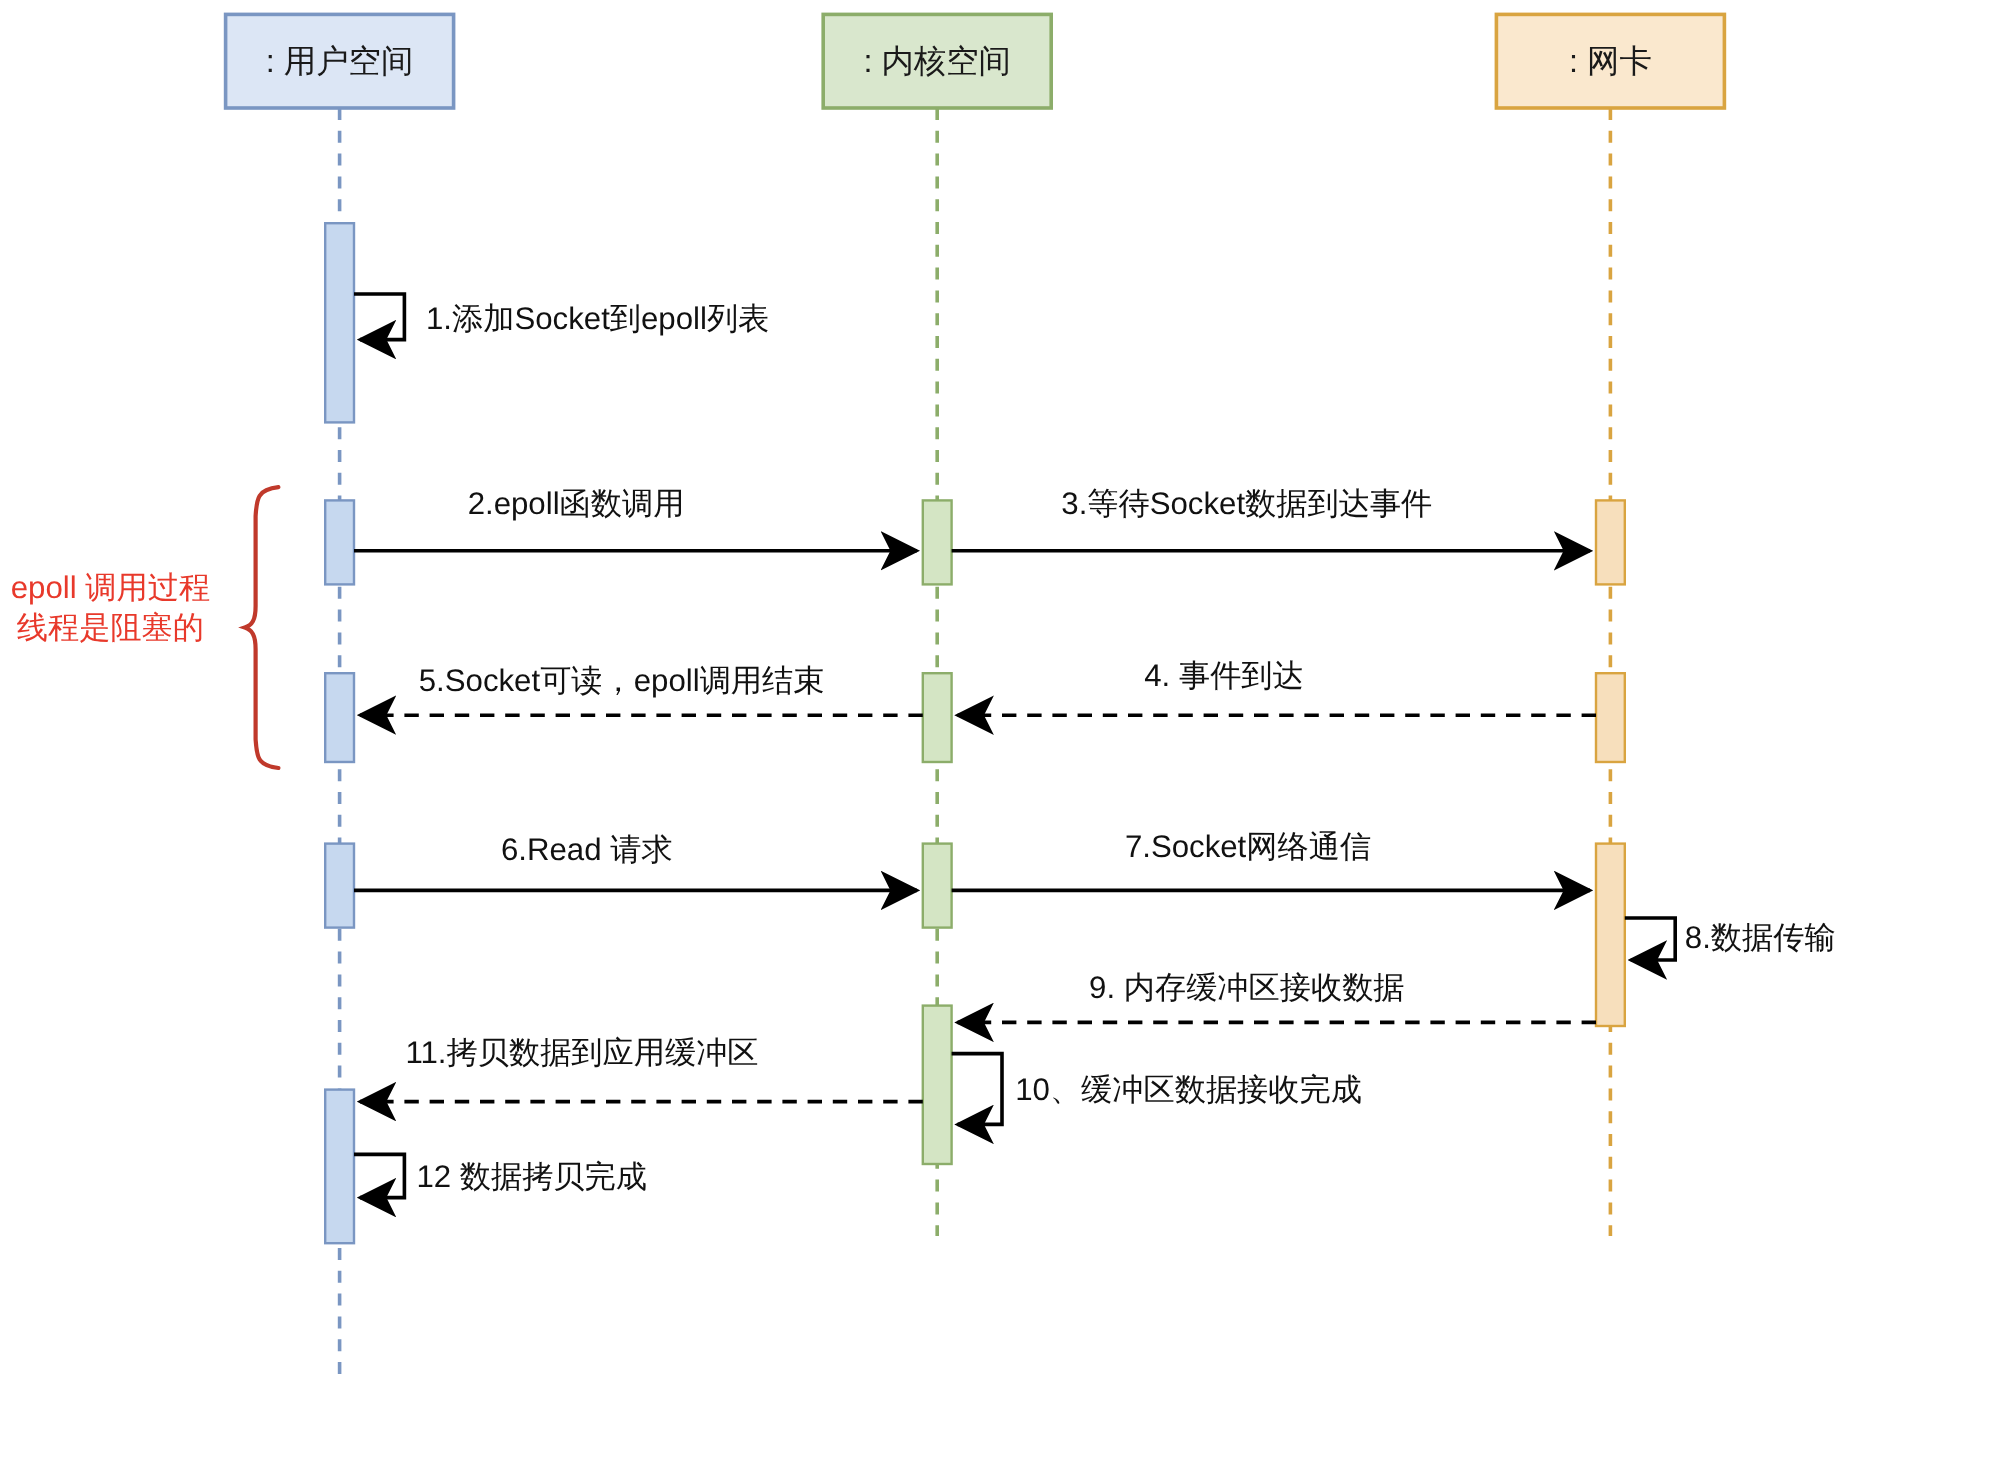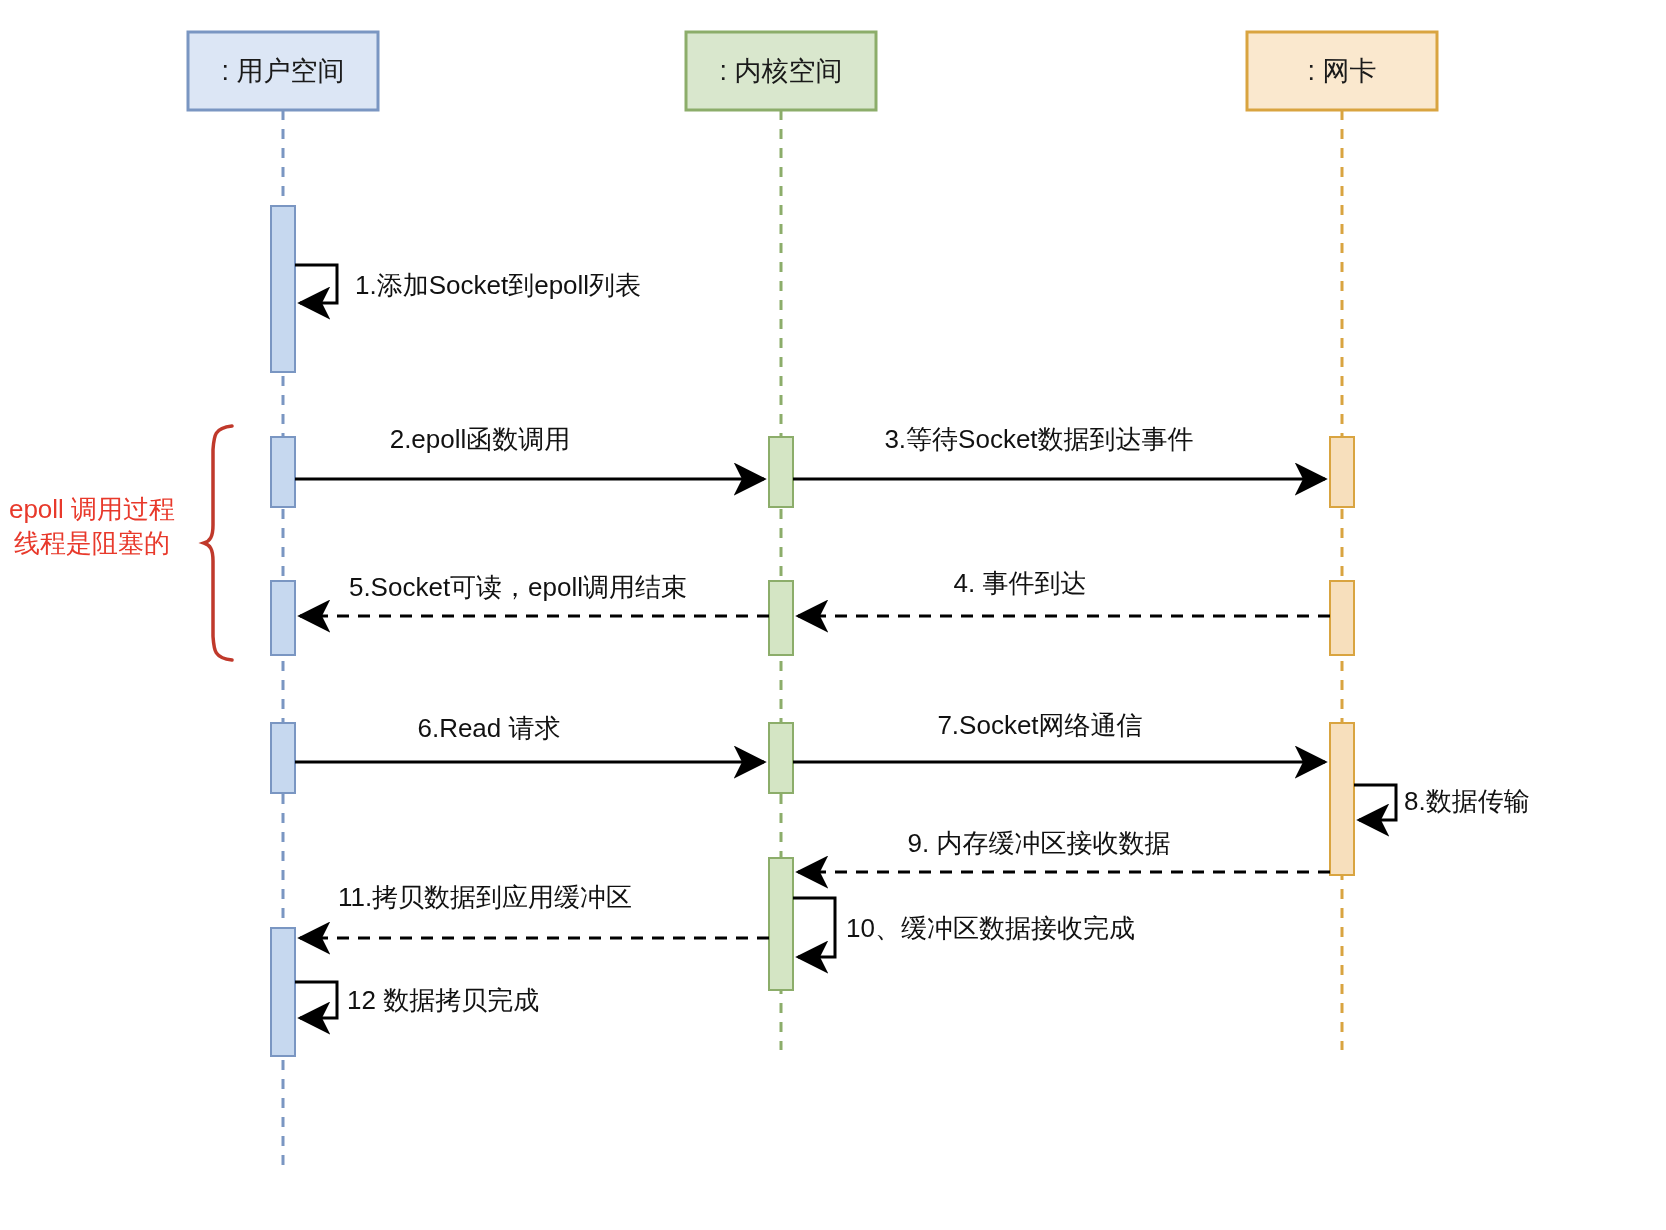--- a/index.html
+++ b/index.html
@@ -10,21 +10,20 @@
   body {
     width: 1666px;
     height: 1230px;
     font-family: "Liberation Sans", "DejaVu Sans", sans-serif;
     overflow: hidden;
   }
   #diagram-root {
     position: relative;
     width: 1666px;
     height: 923px;
-    margin-top: 20px;
   }
   svg.seq {
     display: block;
     width: 1666px;
     height: 1230px;
   }
   .lifeline-label {
     font-family: "Liberation Sans", "DejaVu Sans", sans-serif;
     font-size: 27px;
     fill: #1a1a1a;

